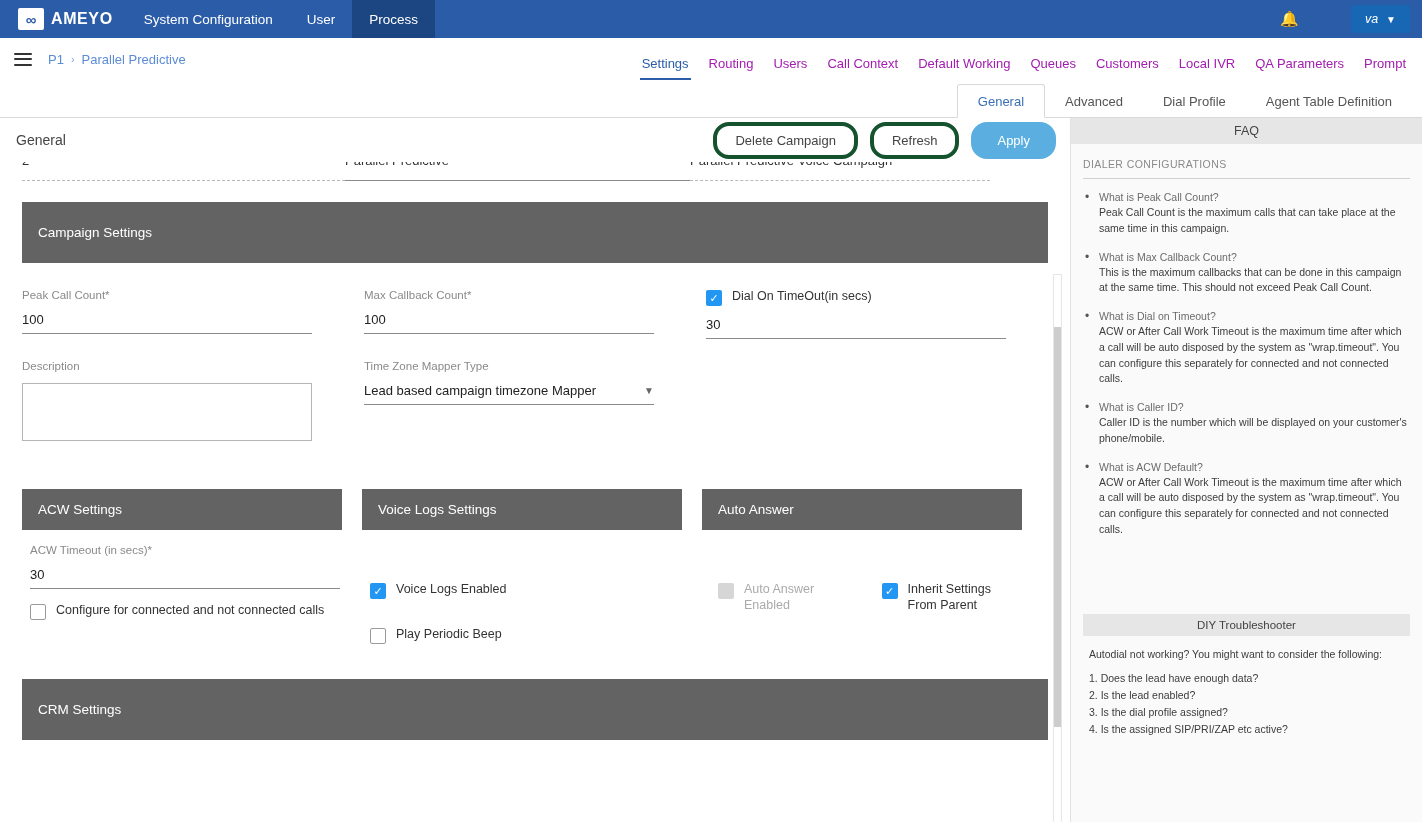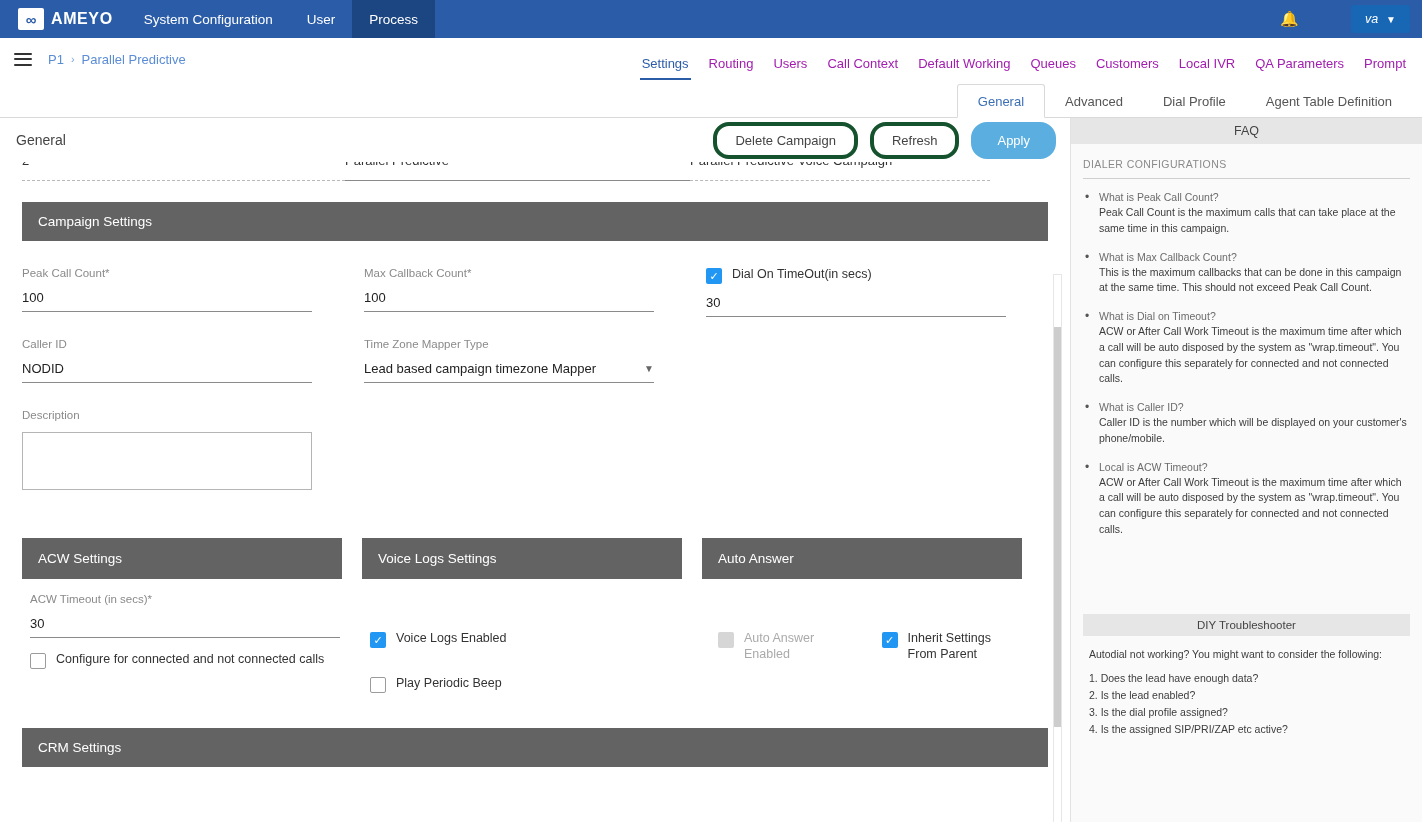--- a/index.html
+++ b/index.html
@@ -131,21 +131,21 @@
   .clip-cell .txt {
     position: absolute; top: -9px; left: 0; font-size: 13px; color: #333;
     white-space: nowrap;
   }
   .clip-cell .ul { position: absolute; left: 0; right: 0; bottom: 3px; height: 1px; }
   .ul.dashed { border-bottom: 1px dashed #b9b9b9; }
   .ul.solid  { border-bottom: 1px solid #8a8a8a; }
 
   .sec-bar {
     background: #636363; color: #fff; font-size: 13.5px;
-    padding: 12px 16px; margin: 18px 22px 0 22px;
+    padding: 23px 16px; margin: 18px 22px 0 22px;
   }
 
   .field-grid {
     display: flex; padding: 26px 22px 0 22px;
   }
   .col { width: 345px; }
   .field { margin-bottom: 26px; }
   .f-label { font-size: 11.5px; color: #8a8a8a; margin-bottom: 11px; }
   .f-value {
     font-size: 13px; color: #222; padding-bottom: 6px;
@@ -304,24 +304,20 @@
         </div>
       </div>
 
       <div class="sec-bar">Campaign Settings</div>
 
       <div class="field-grid">
         <div class="col">
           <div class="field">
             <div class="f-label">Peak Call Count*</div>
             <div class="f-value">100</div>
-          </div>
-          <div class="field">
-            <div class="f-label">Caller ID</div>
-            <div class="f-value">NODID</div>
           </div>
           <div class="field">
             <div class="f-label">Description</div>
             <div class="textarea-box"></div>
           </div>
         </div>
 
         <div class="col">
           <div class="field">
             <div class="f-label">Max Callback Count*</div>
@@ -419,21 +415,21 @@
         </li>
         <li class="faq-item">
           <div class="faq-q">What is Dial on Timeout?</div>
           <div class="faq-a">ACW or After Call Work Timeout is the maximum time after which a call will be auto disposed by the system as "wrap.timeout". You can configure this separately for connected and not connected calls.</div>
         </li>
         <li class="faq-item">
           <div class="faq-q">What is Caller ID?</div>
           <div class="faq-a">Caller ID is the number which will be displayed on your customer's phone/mobile.</div>
         </li>
         <li class="faq-item">
-          <div class="faq-q">Local is ACW Timeout?</div>
+          <div class="faq-q">What is ACW Default?</div>
           <div class="faq-a">ACW or After Call Work Timeout is the maximum time after which a call will be auto disposed by the system as "wrap.timeout". You can configure this separately for connected and not connected calls.</div>
         </li>
       </ul>
     </div>
 
     <div class="diy-wrap" style="margin-top:76px">
       <div class="diy-head">DIY Troubleshooter</div>
       <div class="diy-body">
         <div class="diy-intro">Autodial not working? You might want to consider the following:</div>
         <div class="diy-step">1. Does the lead have enough data?</div>

